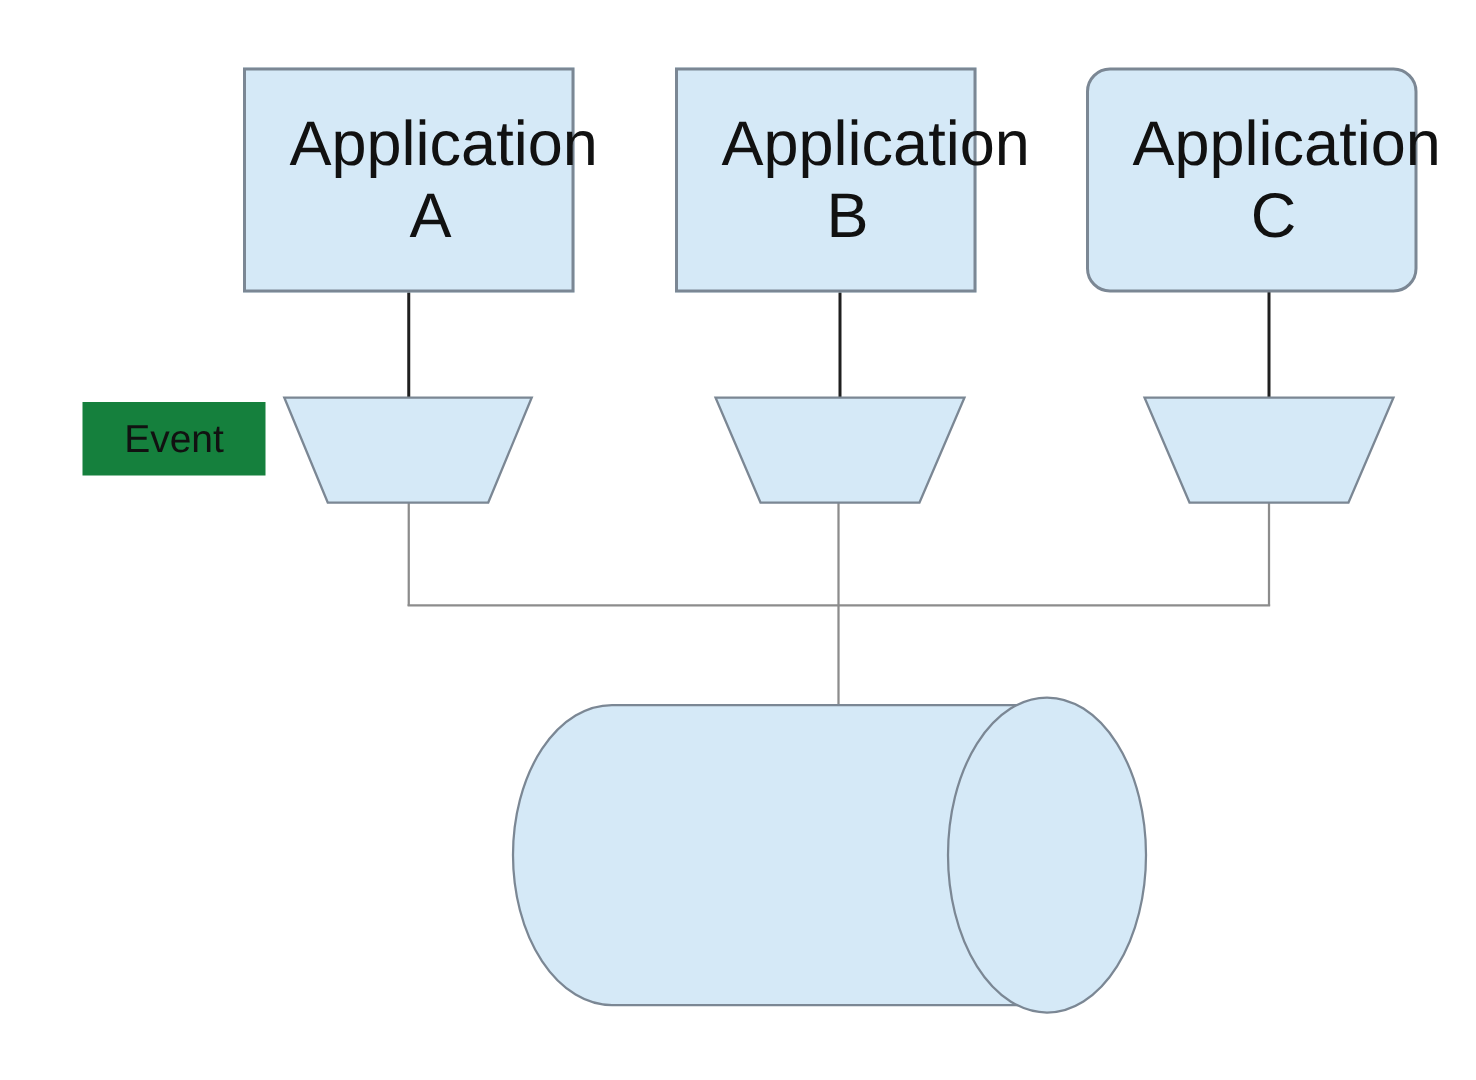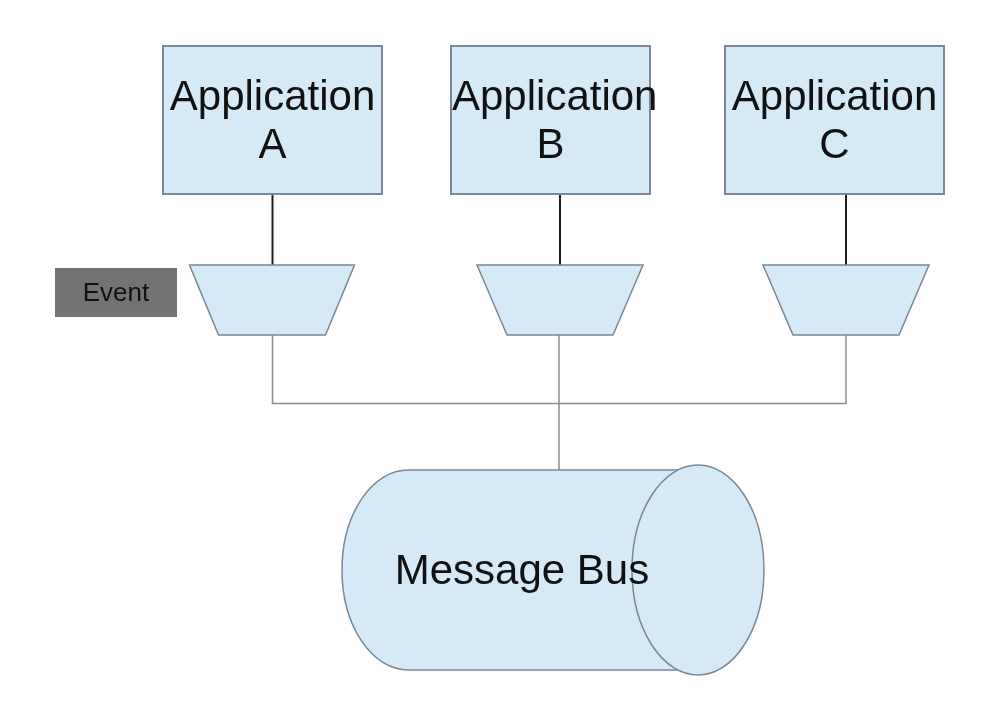--- a/index.html
+++ b/index.html
@@ -30,35 +30,36 @@
     background: #d5e9f7;
     border: 2px solid #7b8794;
     box-sizing: border-box;
     display: flex;
     align-items: center;
     justify-content: flex-end;
     text-align: center;
     font-size: 42px;
     line-height: 1.15;
     color: #111111;
+    padding-left: 29px;
   }
   .app-box span {
     display: block;
     width: 100%;
   }
   #app-box-a { left: 162px; }
   #app-box-b { left: 450px; width: 201px; }
-  #app-box-c { left: 724px; }
+  #app-box-c { left: 724px; border-radius: 16px; }
   #event-label {
     position: absolute;
     left: 55px;
     top: 268px;
     width: 122px;
     height: 49px;
-    background: #737373;
+    background: #15803d;
     display: flex;
     align-items: center;
     justify-content: center;
     font-size: 26px;
     color: #111111;
   }
   #bus-label {
     position: absolute;
     left: 342px;
     top: 470px;
@@ -105,17 +106,14 @@
     <span>Application B</span>
   </div>
   <div class="app-box" id="app-box-c">
     <span>Application C</span>
   </div>
 
   <div id="event-label">
     <span>Event</span>
   </div>
 
-  <div id="bus-label">
-    <span>Message Bus</span>
-  </div>
 
 </div>
 
 </body></html>

